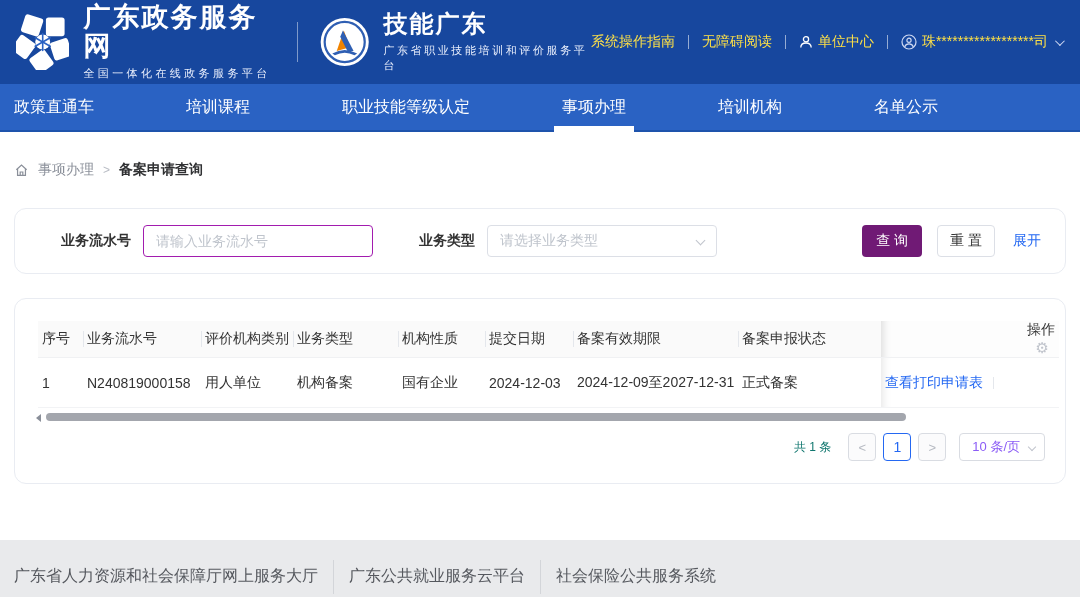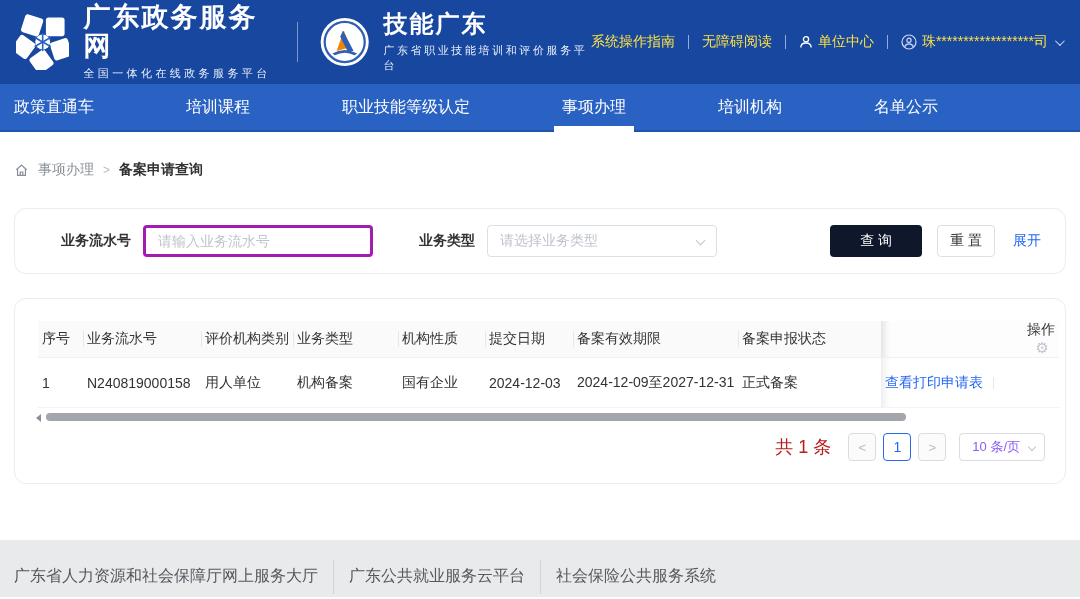--- a/index.html
+++ b/index.html
@@ -32,28 +32,28 @@
   .bc-home { margin-right:9px; display:inline-flex; cursor:pointer; }
   .bc-section { color:#8a8f99; cursor:pointer; }
   .bc-sep { color:#b8bcc4; margin:0 9px; font-size:12px; }
   .bc-current { color:#303133; font-weight:bold; }
 
   
   .card { margin:0 14px; background:#fff; border:1px solid #e9ecf2; border-radius:12px; }
 
   .filter-card { margin-top:28px; height:66px; display:flex; align-items:center; padding:0 24px 0 46px; }
   .f-label { font-size:14px; font-weight:bold; color:#333; margin-right:12px; white-space:nowrap; }
-  .ipt { width:230px; height:32px; border:3px solid #a21caf; border-radius:4px; padding:0 12px; font-size:14px; color:#333; outline:none; font-family:inherit; }
+  .ipt { width:230px; height:32px; border:1px solid #a21caf; border-radius:4px; padding:0 12px; font-size:14px; color:#333; outline:none; font-family:inherit; }
   .ipt::placeholder { color:#bfc4cc; }
   .sel { width:230px; height:32px; border:1px solid #dcdfe6; border-radius:4px; padding:0 26px 0 12px; font-size:14px; color:#bfc4cc; display:flex; align-items:center; position:relative; cursor:pointer; }
   .sel .chev { position:absolute; right:12px; top:11px; width:7px; height:7px; border-right:1.5px solid #c0c4cc; border-bottom:1.5px solid #c0c4cc; transform:rotate(45deg); }
   .gap2 { margin-left:46px; }
   .f-actions { margin-left:auto; display:flex; align-items:center; }
   .btn { height:32px; border-radius:4px; font-size:14px; cursor:pointer; font-family:inherit; }
-  .btn-primary { background:#0f172a; color:#fff; border:none; padding:0 30px; }
+  .btn-primary { background:#701a75; color:#fff; border:none; padding:0 14px; }
   .btn-plain { background:#fff; color:#333; border:1px solid #dcdfe6; padding:0 12px; margin-left:15px; }
   .expand-link { color:#2468F2; font-size:14px; margin-left:18px; cursor:pointer; text-decoration:none; }
 
   
   .table-card { margin-top:24px; height:186px; padding:22px 6px 0 23px; }
   table { border-collapse:collapse; table-layout:fixed; width:1021px; font-size:14px; }
   th { background:#fafafa; height:36px; text-align:left; font-weight:400; color:#333; padding:0 4px; position:relative; white-space:nowrap; overflow:hidden; }
   th:not(:first-child)::before { content:""; position:absolute; left:0; top:10px; width:1px; height:16px; background:#e4e7ec; }
   td { height:50px; color:#333; padding:0 4px; border-bottom:1px solid #f2f3f5; white-space:nowrap; overflow:hidden; background:#fff; }
   tr.hdr th { border-bottom:1px solid #f0f1f3; }
@@ -63,21 +63,21 @@
   .th-inner { display:flex; align-items:flex-end; justify-content:space-between;flex-direction:column; }
   .gear { color:#c0c4cc; font-size:15px; font-family:"DejaVu Sans",sans-serif; margin-right:6px; cursor:pointer; }
   .action-link { color:#2468F2; cursor:pointer; text-decoration:none; }
   .action-div { display:inline-block; width:1px; height:12px; background:#e4e7ec; margin-left:10px; vertical-align:middle; }
 
   .hscroll { position:relative; height:12px; margin-top:3px; width:1048px; }
   .hs-thumb { position:absolute; left:8px; top:2px; width:860px; height:8px; background:#a3a6ad; border-radius:4px; cursor:pointer; }
   .hs-left { position:absolute; left:-2px; top:3px; width:0; height:0; border-top:4px solid transparent; border-bottom:4px solid transparent; border-right:5px solid #8a8f99; cursor:pointer; }
 
   .pagination { display:flex; align-items:center; justify-content:flex-end; margin:10px 14px 0 0; }
-  .pg-total { font-size:18px; color:#b91c1c; margin-right:10px; }
+  .pg-total { font-size:12px; color:#0f766e; margin-right:10px; }
   .pg-btn { width:28px; height:28px; border:1px solid #d9dce2; border-radius:4px; background:#fbfbfc; color:#b6bac2; font-size:13px; display:flex; align-items:center; justify-content:center; margin-left:7px; cursor:pointer; }
   .pg-num { width:28px; height:28px; border:1px solid #2468F2; border-radius:4px; background:#fff; color:#2468F2; font-size:14px; display:flex; align-items:center; justify-content:center; margin-left:7px; cursor:pointer; }
   .pg-size { height:28px; border:1px solid #d9dce2; border-radius:4px; background:#fff; color:#8b5cf6; font-size:13px; display:flex; align-items:center; padding:0 24px 0 12px; position:relative; margin-left:13px; cursor:pointer; }
   .pg-size .chev { position:absolute; right:9px; top:10px; width:6px; height:6px; border-right:1.5px solid #c0c4cc; border-bottom:1.5px solid #c0c4cc; transform:rotate(45deg); }
 
   
   .footer { margin-top:56px; height:57px; background:#E9EAEC; display:flex; align-items:center; padding:16px 0 0 14px; }
   .ft-link { font-size:16px; color:#55585e; text-decoration:none; cursor:pointer; white-space:nowrap; }
   .ft-div { width:1px; height:34px; background:#d3d5d9; margin:0 15px; }
 </style>

